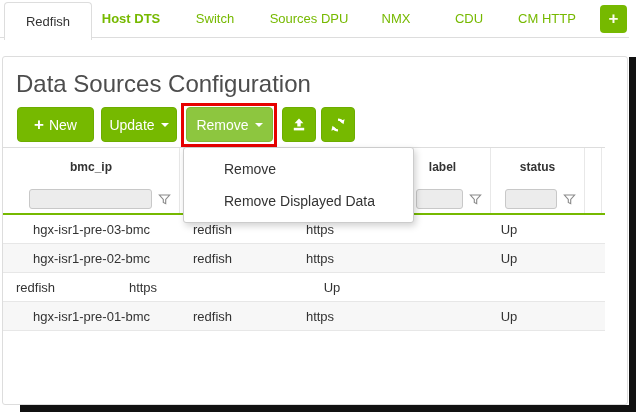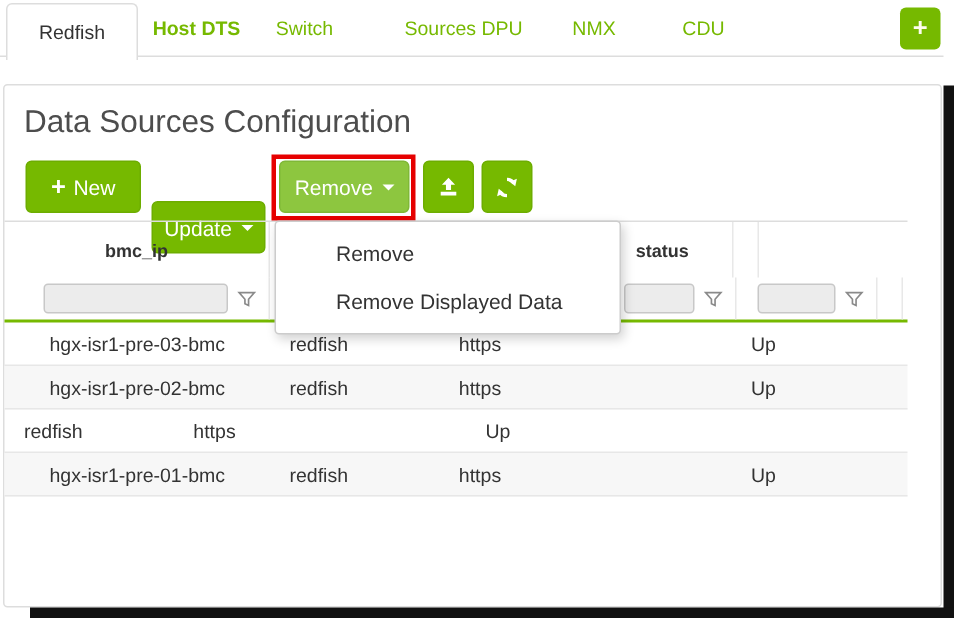--- a/index.html
+++ b/index.html
@@ -22,30 +22,30 @@
   .tab-add {
     position:absolute; left:600px; top:5px; width:27px; height:28px; background:#76b900;
     border-radius:4px; color:#fdfdef; font-size:17px; font-weight:bold;
     display:flex; align-items:center; justify-content:center; cursor:pointer;
   }
   
   .panel {
     position:absolute; left:2px; top:56px; width:626px; height:349px; box-sizing:border-box;
     background:#fff; border:1px solid #dddddd; border-radius:3px;
   }
-  .page-title { position:absolute; left:16px; top:70px; font-size:21px; color:#4d4d4d; }
+  .page-title { position:absolute; left:16px; top:70px; font-size:24px; color:#4d4d4d; }
   
   .btn {
     position:absolute; top:107px; height:35px; box-sizing:border-box;
     background:#76b900; border:1px solid #6dad00; border-radius:4px;
     color:#ffffff; font-size:14px; display:flex; align-items:center; justify-content:center;
     cursor:pointer; gap:6px;
   }
   .btn-new { left:17px; width:77px; }
-  .btn-update { left:101px; width:76px;margin-top:27px; }
+  .btn-update { left:101px; width:76px; }
   .btn-remove { left:186px; width:87px; background:#8dc63f; border-color:#7fb836; }
   .btn-upload { left:282px; width:34px; }
   .btn-refresh { left:321px; width:34px; }
   .plus-glyph { font-size:17px; font-weight:bold; margin-right:-1px; }
   .caret { width:0; height:0; border-left:4px solid transparent; border-right:4px solid transparent;
            border-top:4px solid #ffffff; display:inline-block; }
   .red-box {
     position:absolute; left:181px; top:103px; width:96px; height:44px; box-sizing:border-box;
     border:3px solid #e60000; z-index:6; pointer-events:none;
   }
@@ -86,24 +86,25 @@
   .edge-right  { position:absolute; left:629px; top:57px;  width:7px;  height:355px; background:#111; z-index:20; }
   .edge-bottom { position:absolute; left:20px;  top:405px; width:616px; height:7px;  background:#111; z-index:20; }
 </style>
 </head>
 <body>
 
 <div class="tabbar">
   <div class="tabbar-line"></div>
   <div class="tab active" style="left:4px; width:86px;">Redfish</div>
   <div class="tab" style="left:94px; width:74px;font-weight:bold;">Host DTS</div>
-  <div class="tab" style="left:174px; width:58px;text-align:center;">Switch</div>
+  <div class="tab" style="left:186px; width:58px;text-align:center;">Switch</div>
   <div class="tab" style="left:259px; width:100px;">Sources DPU</div>
   <div class="tab" style="left:446px; width:46px;">CDU</div>
   <div class="tab" style="left:371px; width:50px;">NMX</div>
+  <div class="tab" style="left:507px; width:80px;">CM HTTP</div>
   <div class="tab-add">
       <span>+</span>
     </div>
 </div>
 
 <div class="panel"></div>
 <div class="page-title">Data Sources Configuration</div>
 
 <div class="btn btn-new">
   <span class="plus-glyph">+</span>
@@ -135,20 +136,21 @@
     </svg>
   </span>
 </div>
 <div class="red-box"></div>
 
 <div class="grid">
   <div class="grid-row hdr">
     <div class="cell c0">bmc_ip</div>
     <div class="cell c1"></div>
     <div class="cell c2"></div>
+    <div class="cell c3">label</div>
     <div class="cell c4">status</div>
     <div class="cell c5"></div>
   </div>
   <div class="grid-row filter">
     <div class="fcell c0">
       <input value="" style="">
       <span class="funnel">
         <svg width="13" height="13" viewBox="0 0 14 14">
             <path d="M1.5 2.2 H12.5 L8.3 7 V11.5 L5.7 10.2 V7 Z" fill="none" stroke="#8a8a8a" stroke-width="1.2"></path>
           </svg>

